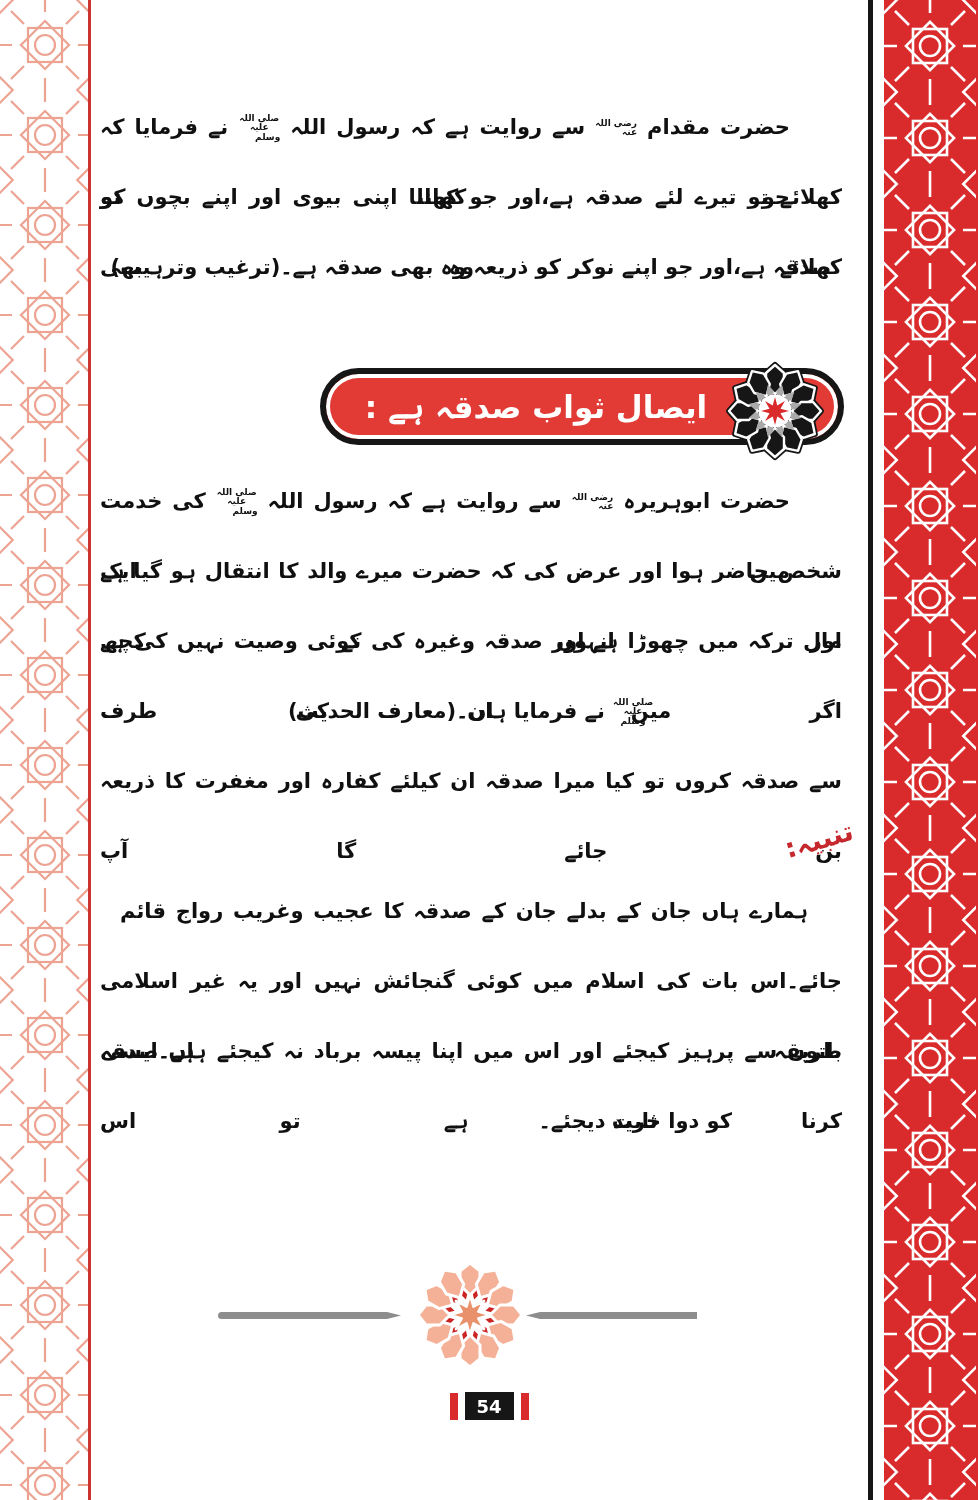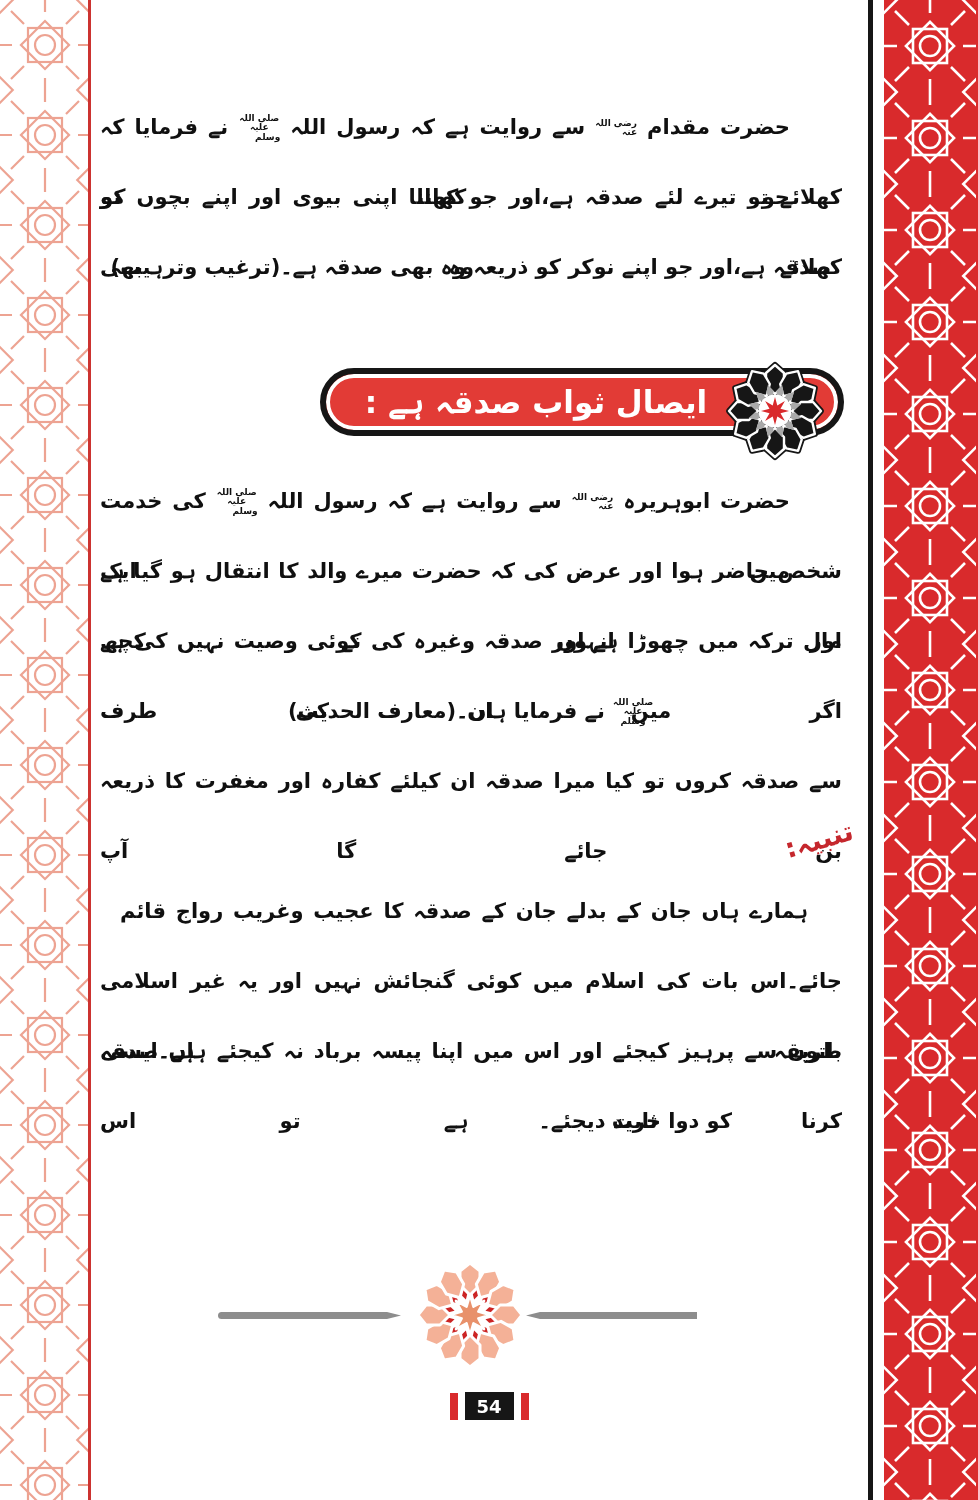--- a/index.html
+++ b/index.html
@@ -22,21 +22,21 @@
   .para{position:absolute;right:136px;left:100px;color:#101010;font-size:21px;font-weight:600;}
   .tline{line-height:70px;height:70px;text-align:justify;text-align-last:justify;white-space:normal;overflow:visible;}
   .tline.first{padding-right:52px;}
   .p3 .tline.first{padding-right:34px;margin-left:20px;}
   .align-center .tline.last{text-align:center;text-align-last:center;padding-right:0;}
   .align-right-indent .tline.last{text-align:center;text-align-last:right;padding-right:110px;}
   .honorific{display:inline-block;width:42px;font-size:9px;font-weight:700;line-height:1.05;text-align:center;vertical-align:middle;white-space:normal;}
   .p1{top:92px;} .p2{top:466px;} .p3{top:876px;}
 
   
-  .banner{position:absolute;top:368px;left:320px;width:524px;height:68px;
+  .banner{position:absolute;top:368px;left:320px;width:524px;height:77px;
     background:var(--banner_red);border:6px solid var(--ink);border-radius:45px;
     box-shadow:inset 0 0 0 4px #ffffff;}
   .banner-title{position:absolute;inset:0;display:flex;align-items:center;justify-content:center;
     padding-right:118px;padding-left:26px;color:#ffffff;font-size:31px;font-weight:700;letter-spacing:1px;}
   .banner-medallion{position:absolute;top:-14px;right:12px;width:102px;height:102px;}
 
   
   .notice-label{position:absolute;top:824px;right:124px;color:var(--notice_red);
     font-size:27px;font-weight:700;transform:rotate(-16deg);transform-origin:center;}
 

